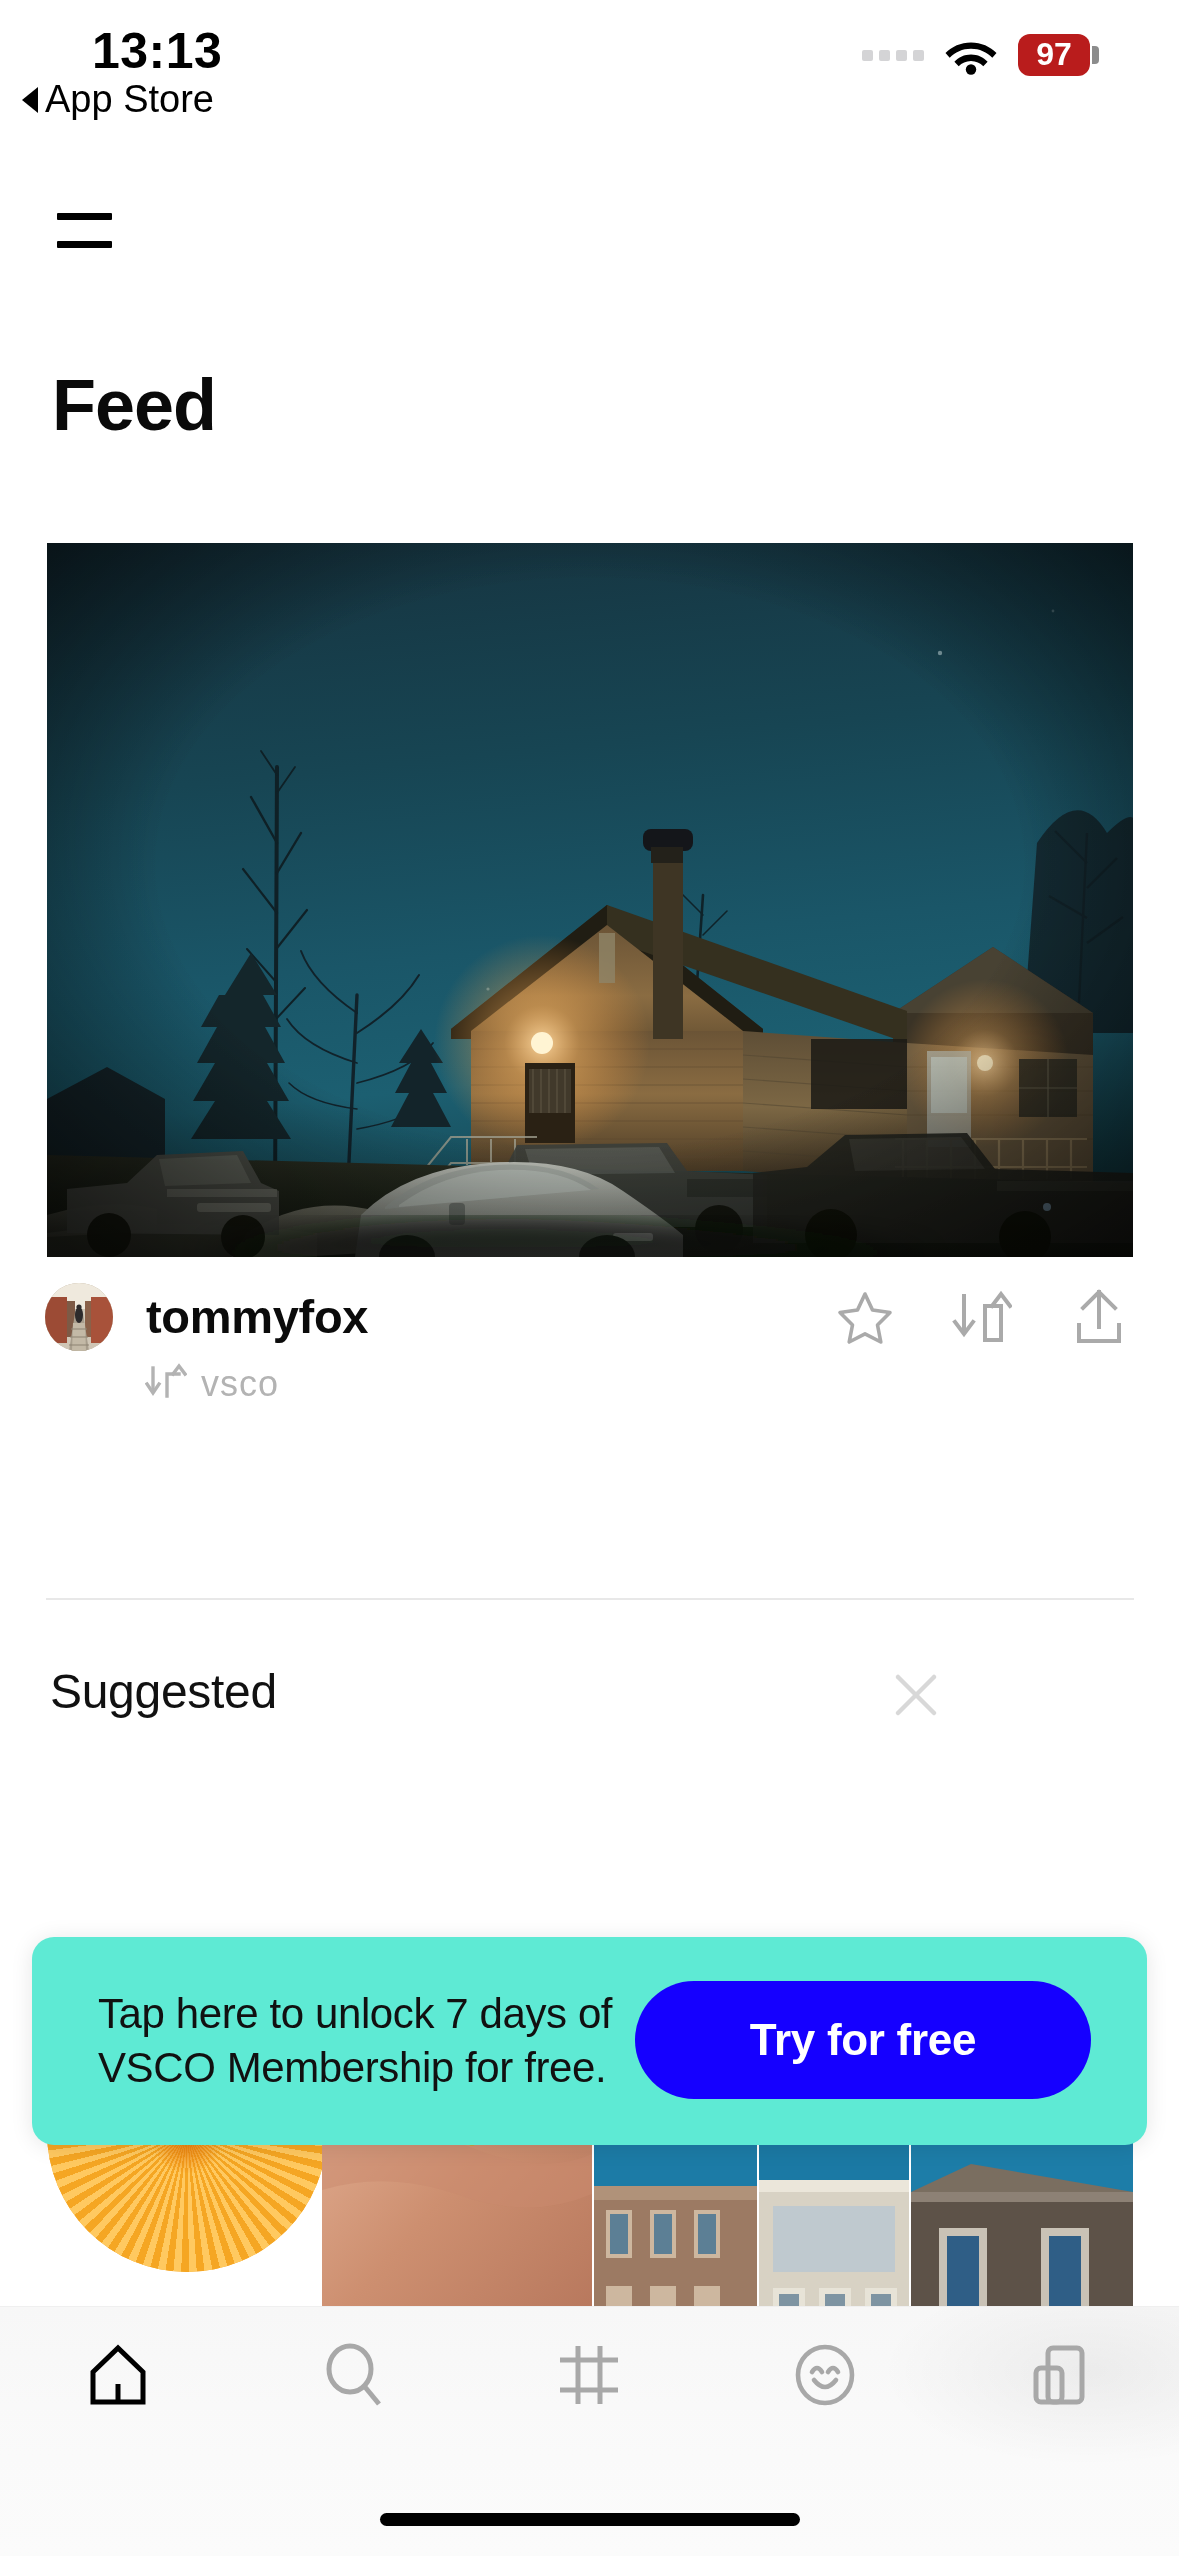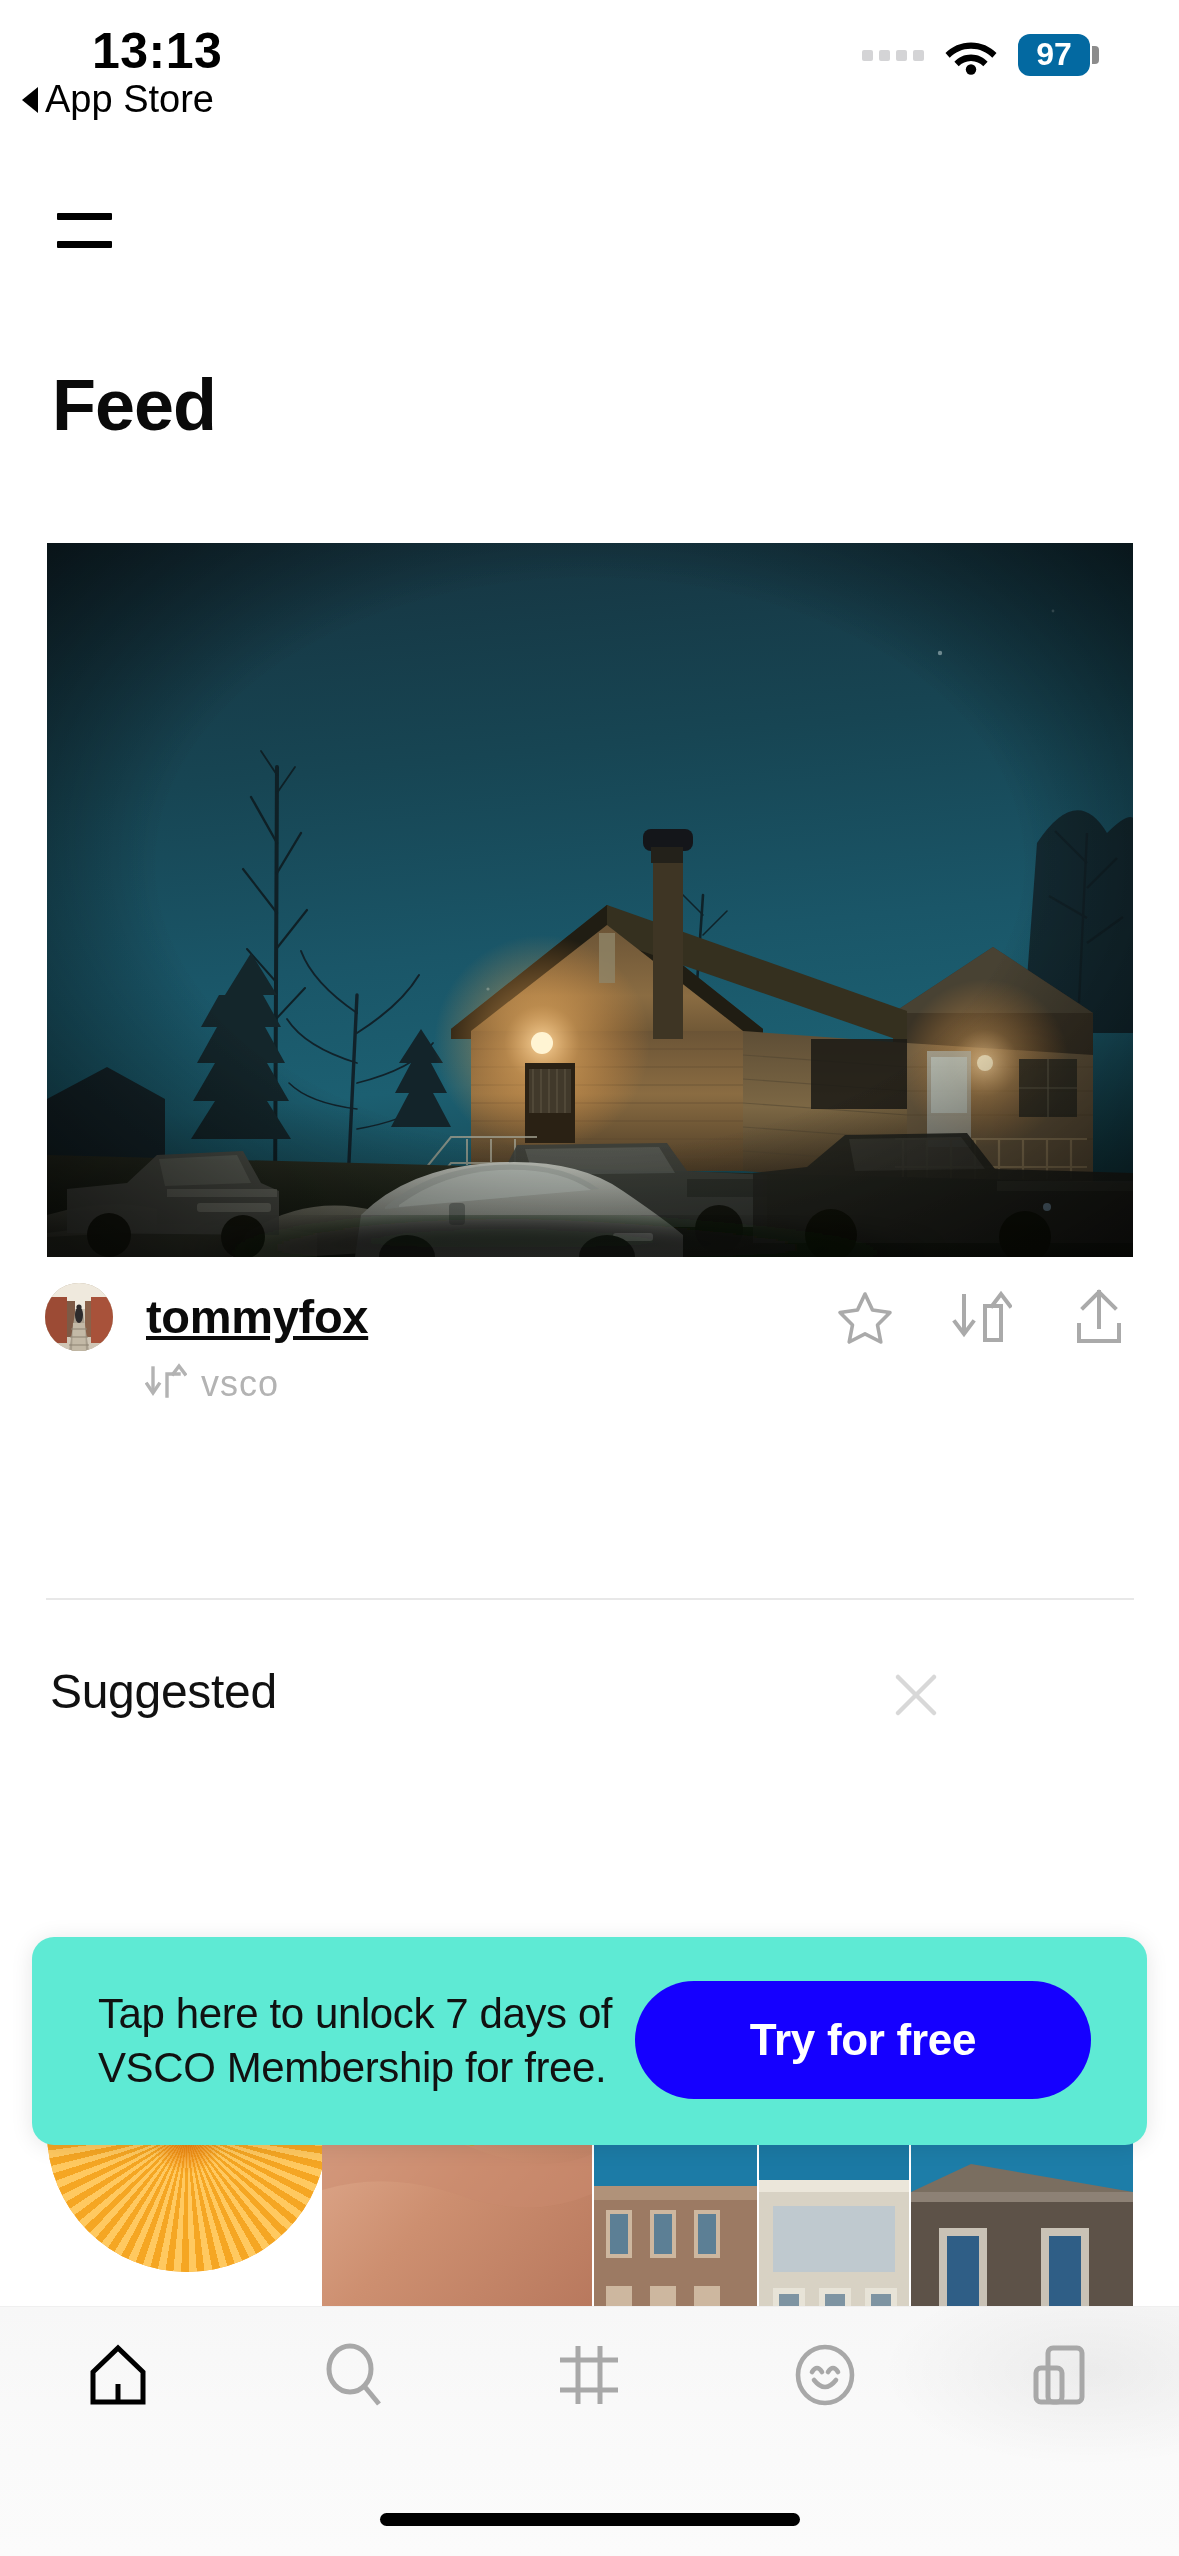--- a/index.html
+++ b/index.html
@@ -32,21 +32,21 @@
   }
   .sb-right {
     position:absolute; right:28px; top:28px;
     display:flex; align-items:center; gap:20px; height:54px;
   }
   .sb-dots { display:flex; gap:6px; align-items:center; }
   .sb-dots i { display:block; width:11px; height:11px; border-radius:2px; background:#d4d4d6; }
   .sb-wifi { width:54px; height:40px; position:relative; }
   .sb-batt {
     position:relative;
-    background:#0369a1; color:#fff;
+    background:#b91c1c; color:#fff;
     border-radius:12px;
     font-size:32px; font-weight:700;
     padding:4px 12px 6px 12px;
     line-height:1;
     min-width:72px; text-align:center;
   }
   .sb-batt:after{
     content:""; position:absolute; right:-9px; top:50%; transform:translateY(-50%);
     width:7px;height:18px;border-radius:0 4px 4px 0;background:#000;opacity:.45;
   }
@@ -78,21 +78,21 @@
   
   .post-meta { position:absolute; left:0; top:1270px; width:1179px; height:180px; }
   .avatar {
     position:absolute; left:45px; top:13px;
     width:68px; height:68px; border-radius:50%;
     overflow:hidden; background:#bfae9c;
   }
   .avatar-canvas { position:absolute; inset:0; }
   .username {
     position:absolute; left:146px; top:19px;
-    font-size:47px; font-weight:600; color:#0b0b0b; letter-spacing:-0.3px;text-decoration:underline;
+    font-size:47px; font-weight:600; color:#0b0b0b; letter-spacing:-0.3px;
   }
   .repost-line {
     position:absolute; left:145px; top:93px;
     display:flex; align-items:center; gap:14px;
   }
   .repost-src { font-size:36px; color:#b3b3b3; letter-spacing:1px; }
   .post-actions {
     position:absolute; right:40px; top:8px;
     display:flex; align-items:center; gap:37px;
   }

